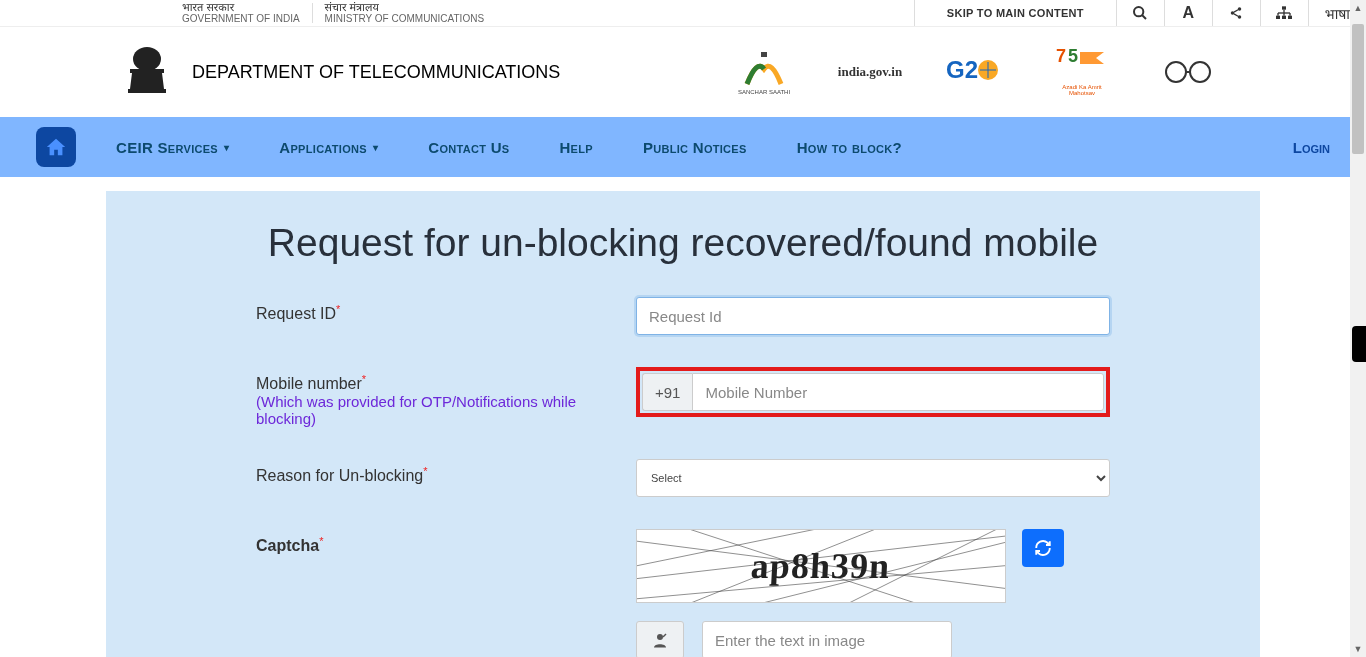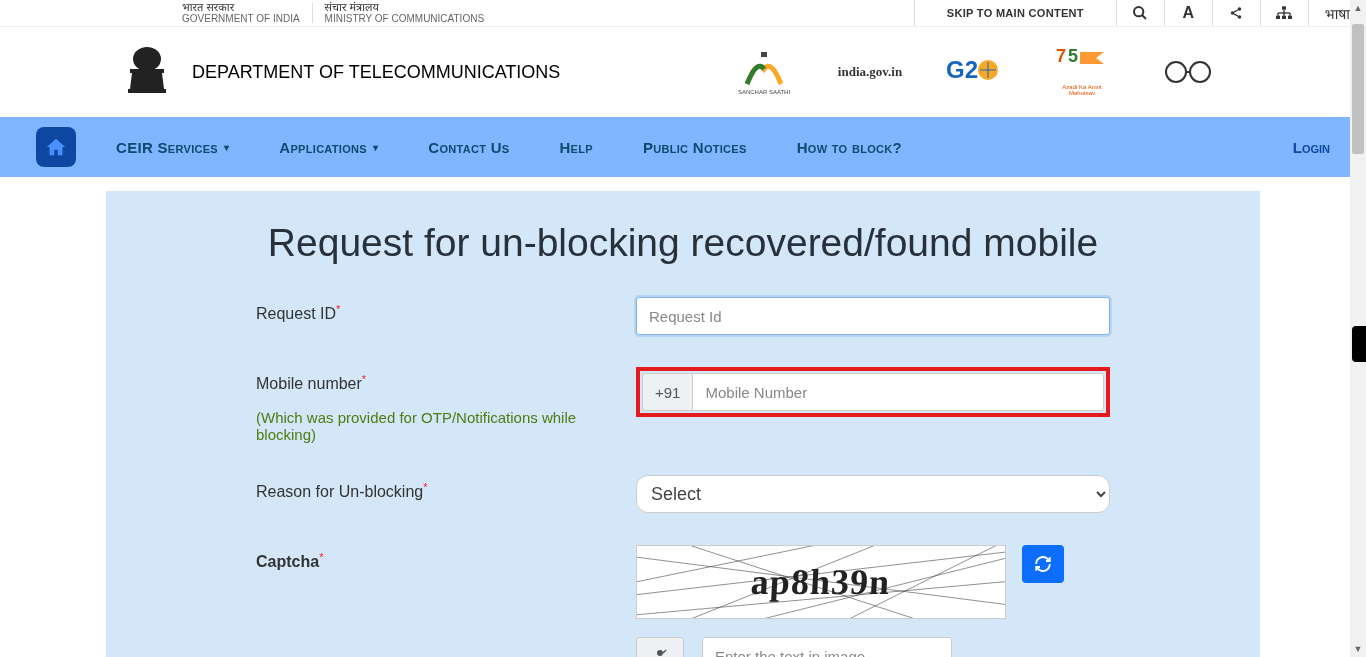--- a/index.html
+++ b/index.html
@@ -35,34 +35,34 @@
     .caret { font-size: 10px; }
 
     
     .page-wrap { padding: 14px 106px; }
     .form-card { background: #d3e7f8; padding: 30px 150px 10px 150px; min-height: 480px; }
     .page-title { text-align: center; font-size: 39px; font-weight: 500; color: #28303b; margin-bottom: 32px; }
 
     .form-row { display: flex; margin-bottom: 32px; align-items: flex-start; }
     .form-row.tight { margin-bottom: 18px; }
     .form-label { width: 380px; font-size: 16px; color: #333; padding-top: 6px; }
-    .form-label .sub { display:block; font-size:15px; color:#4d7c0f;margin-top:16px; }
+    .form-label .sub { display:block; font-size:15px; color:#6d28d9; }
     .req { color: #e22; font-size: 11px; vertical-align: super; }
     .form-field { flex: 1; }
 
     .txt-input { width: 100%; height: 38px; border: 1px solid #ccc; border-radius: 3px; padding: 0 12px; font-size: 15px; color:#333; background:#fff; }
     .txt-input::placeholder { color: #888; }
     .focused { border: 1px solid #7fb3e6; box-shadow: 0 0 0 2px #b5d5f2; }
 
     .highlight-box { border: 4px solid #e31b1b; padding: 2px; display:flex; }
     .prefix { height: 38px; border:1px solid #ccc; border-right:none; background:#eef1f3; display:flex; align-items:center; padding:0 12px; font-size:15px; color:#555; border-radius:3px 0 0 3px; }
     .input-with-prefix { display:flex; }
     .input-with-prefix .txt-input { border-radius:0 3px 3px 0; }
 
-    .sel { width:100%; height:38px; border:1px solid #ccc; border-radius:12px; background:#fff; padding:0 10px; font-size:18px; color:#444; }
+    .sel { width:100%; height:38px; border:1px solid #ccc; border-radius:3px; background:#fff; padding:0 10px; font-size:11px; color:#444; }
 
     .captcha-row { display:flex; align-items:flex-start; gap:16px; }
     .captcha-img { width:370px; height:74px; border:1px solid #ccc; background:#fff; display:flex; align-items:center; justify-content:center; position:relative; overflow:hidden; }
     .captcha-text { font-family: Georgia, serif; font-size: 36px; font-weight: 700; letter-spacing: 1px; color:#222; transform: skewX(-3deg); }
     .noise { position:absolute; inset:0; }
     .noise line { stroke:#444; stroke-width:0.6; }
     .refresh-btn { width:42px; height:38px; background:#0d6efd; border-radius:4px; display:flex; align-items:center; justify-content:center; color:#fff; }
 
     .captcha-input-row { display:flex; gap:18px; align-items:center; }
     .user-icon-box { width:48px; height:38px; border:1px solid #ccc; background:#eef1f3; display:flex; align-items:center; justify-content:center; border-radius:3px; }

